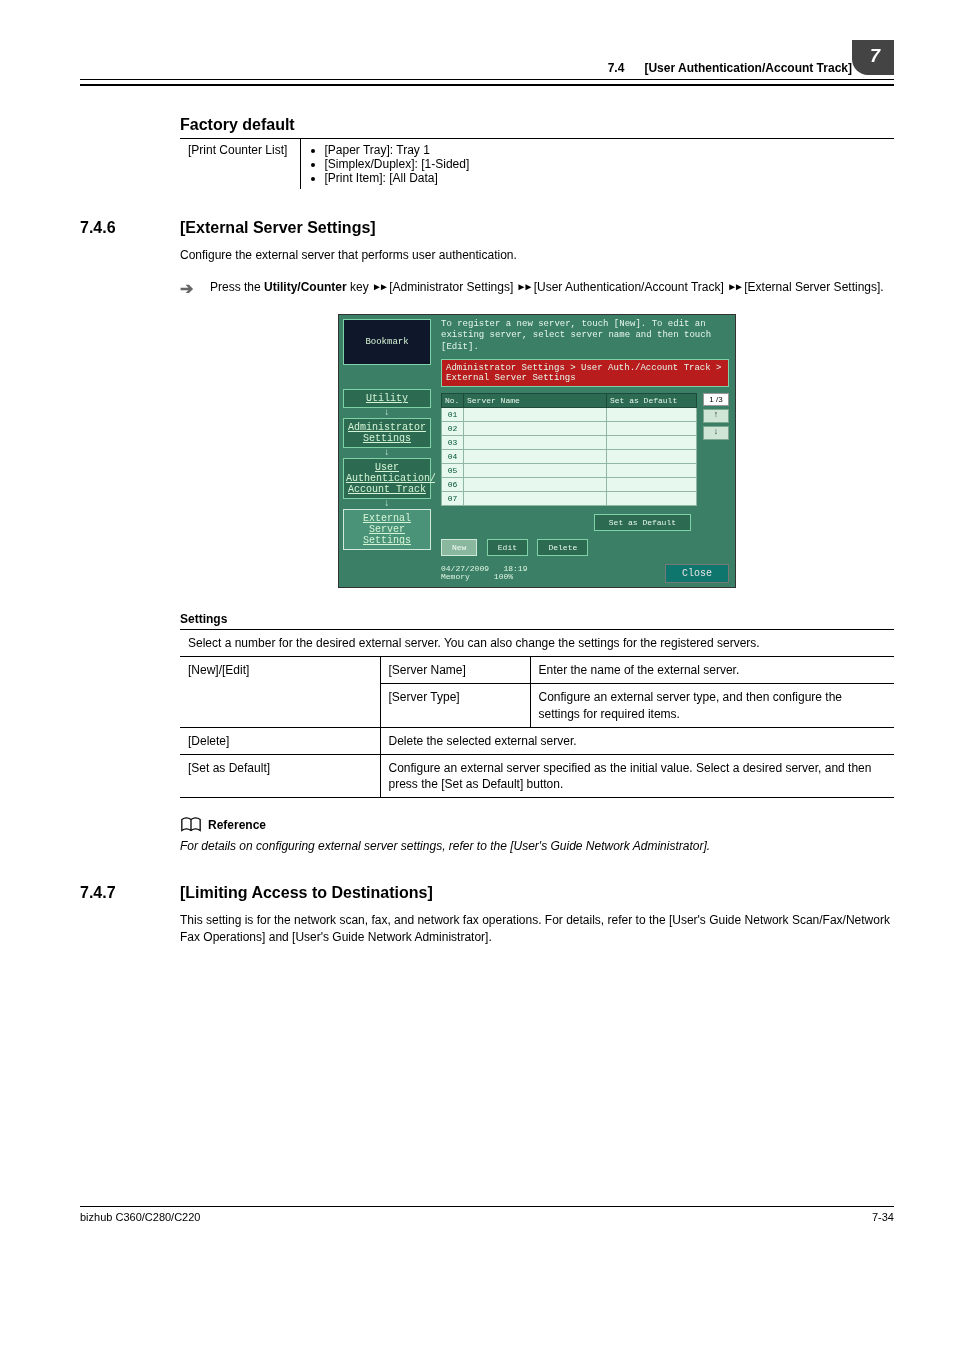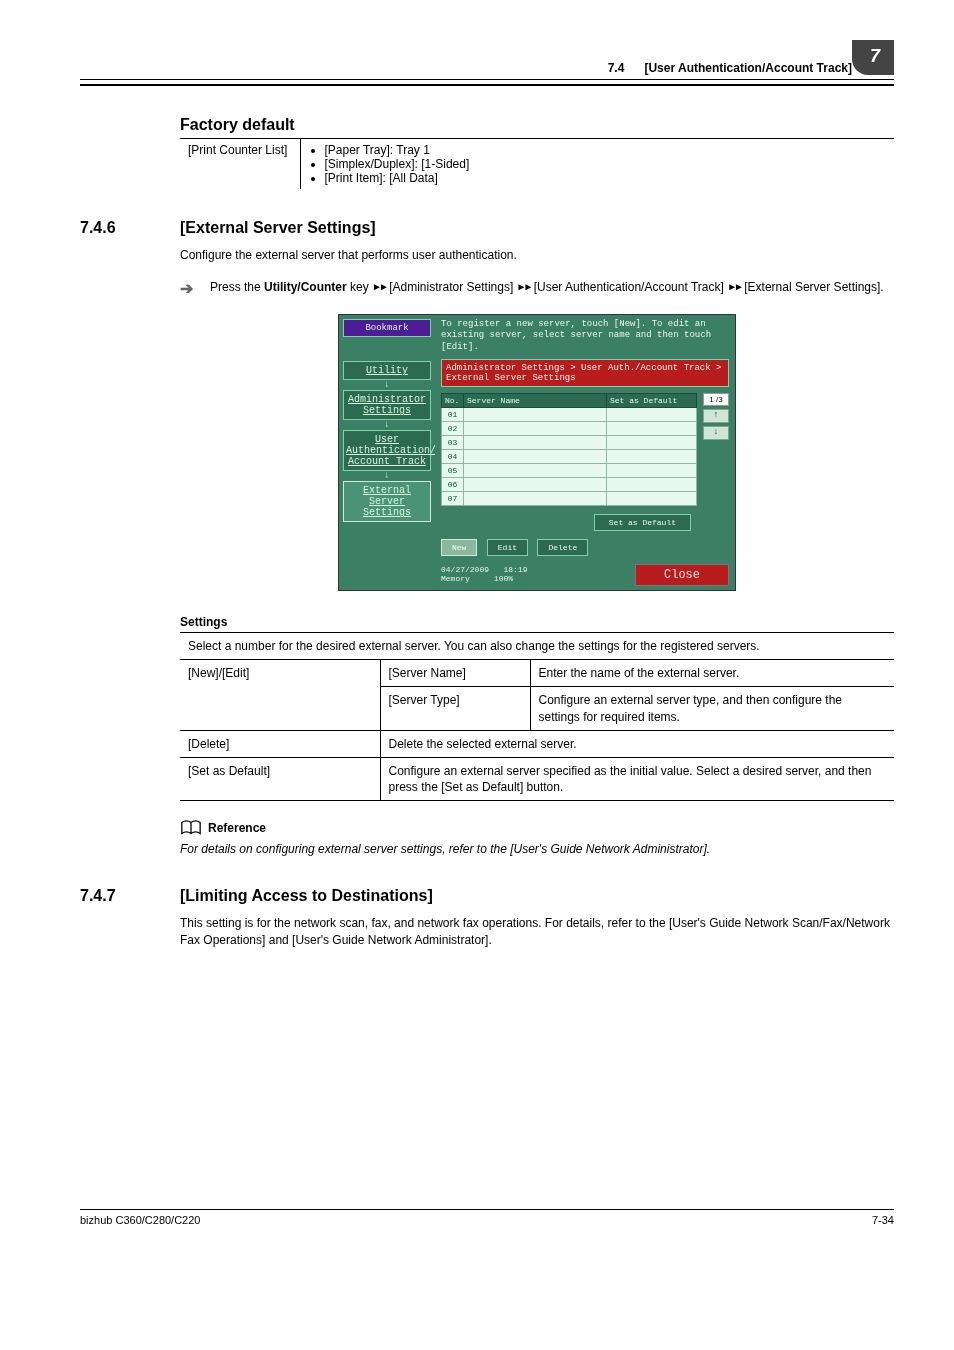--- a/index.html
+++ b/index.html
@@ -72,24 +72,24 @@
     font-size: 9px;
     color: #d6f5d6;
     background: #3b7f66;
   }
   .panel-left {
     width: 96px;
     background: #3b7f66;
     padding: 4px 4px 4px 4px;
   }
   .bookmark-tab {
-    background: #4c1d95;
+    background: #0f172a;
     border: 1px solid #7fd1a6;
     text-align: center;
-    padding: 3px 2px;
+    padding: 17px 2px;
     margin-bottom: 6px;
   }
   .bc-box {
     background: #2c6b52;
     border: 1px solid #7fd1a6;
     padding: 3px 2px;
     text-align: center;
     font-size: 10px;
     text-decoration: underline;
   }
@@ -163,22 +163,22 @@
     color: #f3fcf5;
   }
   .panel-footer-row {
     display: flex;
     justify-content: space-between;
     align-items: center;
     margin-top: 8px;
   }
   .panel-status { font-size: 8px; color: #dff6e4; line-height: 1.1; }
   .close-btn {
-    background: #b91c1c; color: #e4e4e4;
-    border: 1px solid #777; padding: 3px 28px; font-size: 12px;
+    background: #0f766e; color: #e4e4e4;
+    border: 1px solid #777; padding: 3px 16px; font-size: 10px;
   }
 
   
   .settings-heading { font-weight: bold; margin-top: 16px; margin-bottom: 3px; }
   table.settings {
     width: 100%;
     border-collapse: collapse;
     font-size: 12px;
   }
   table.settings td {

